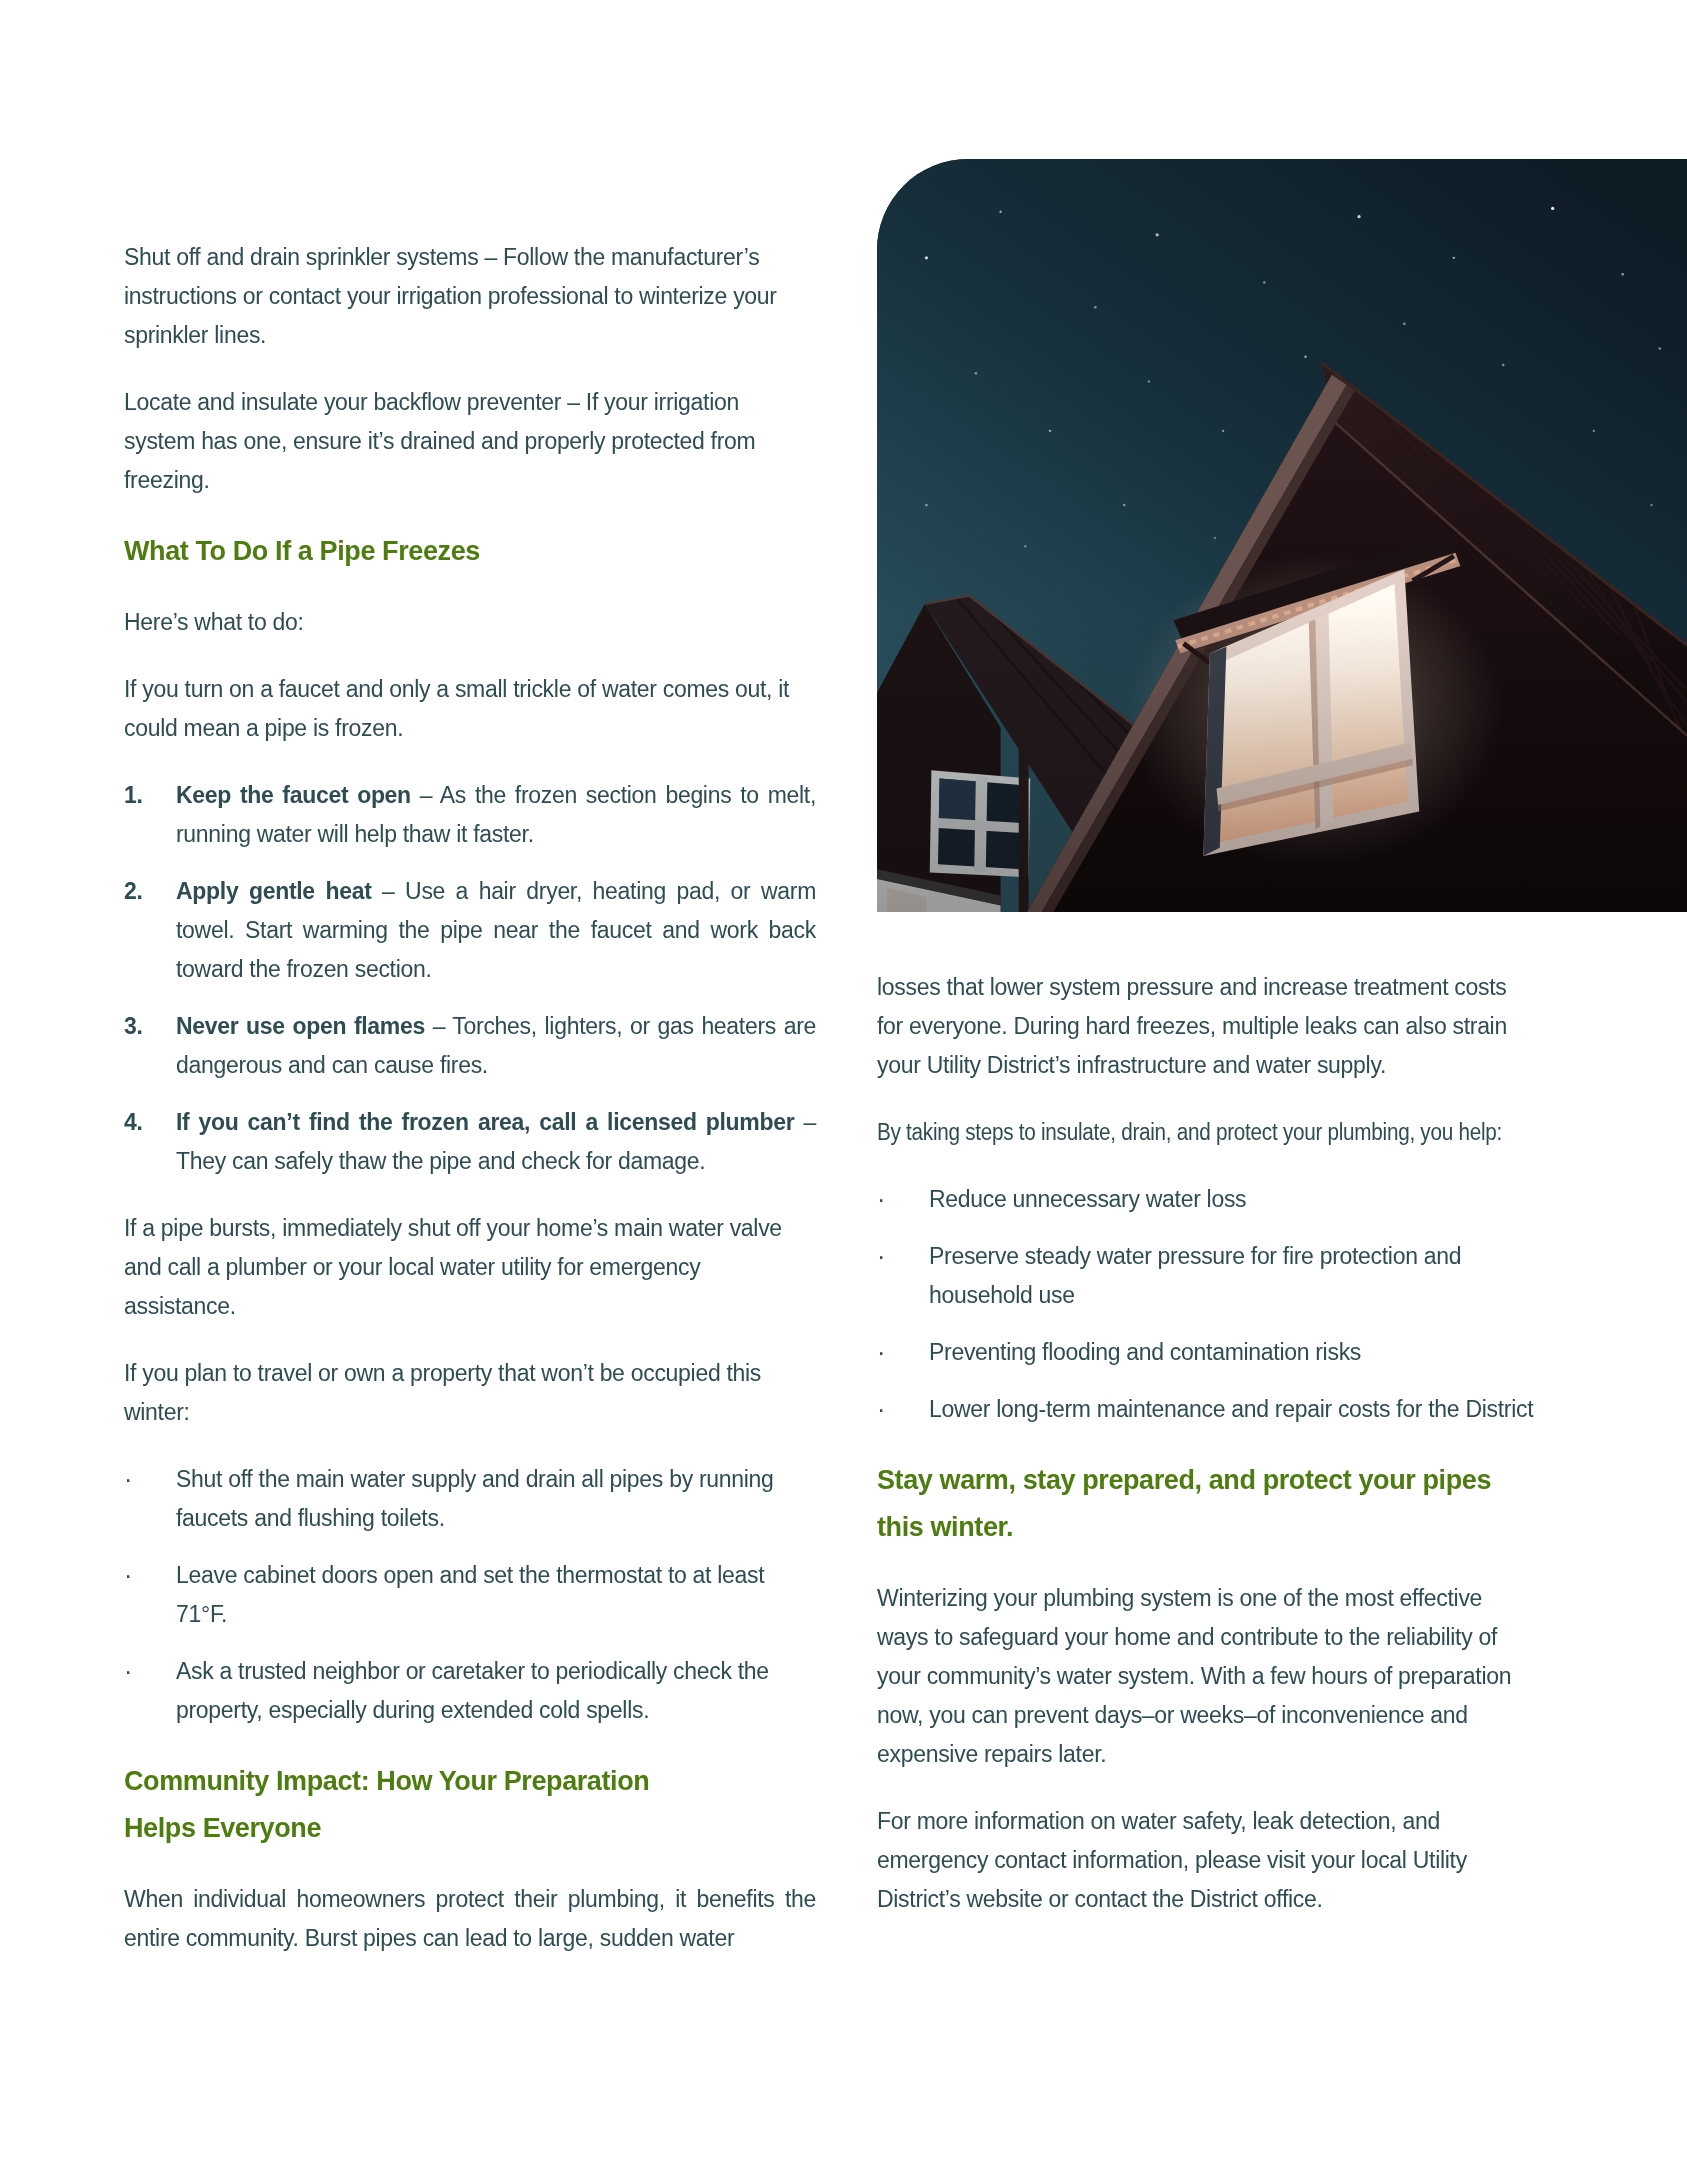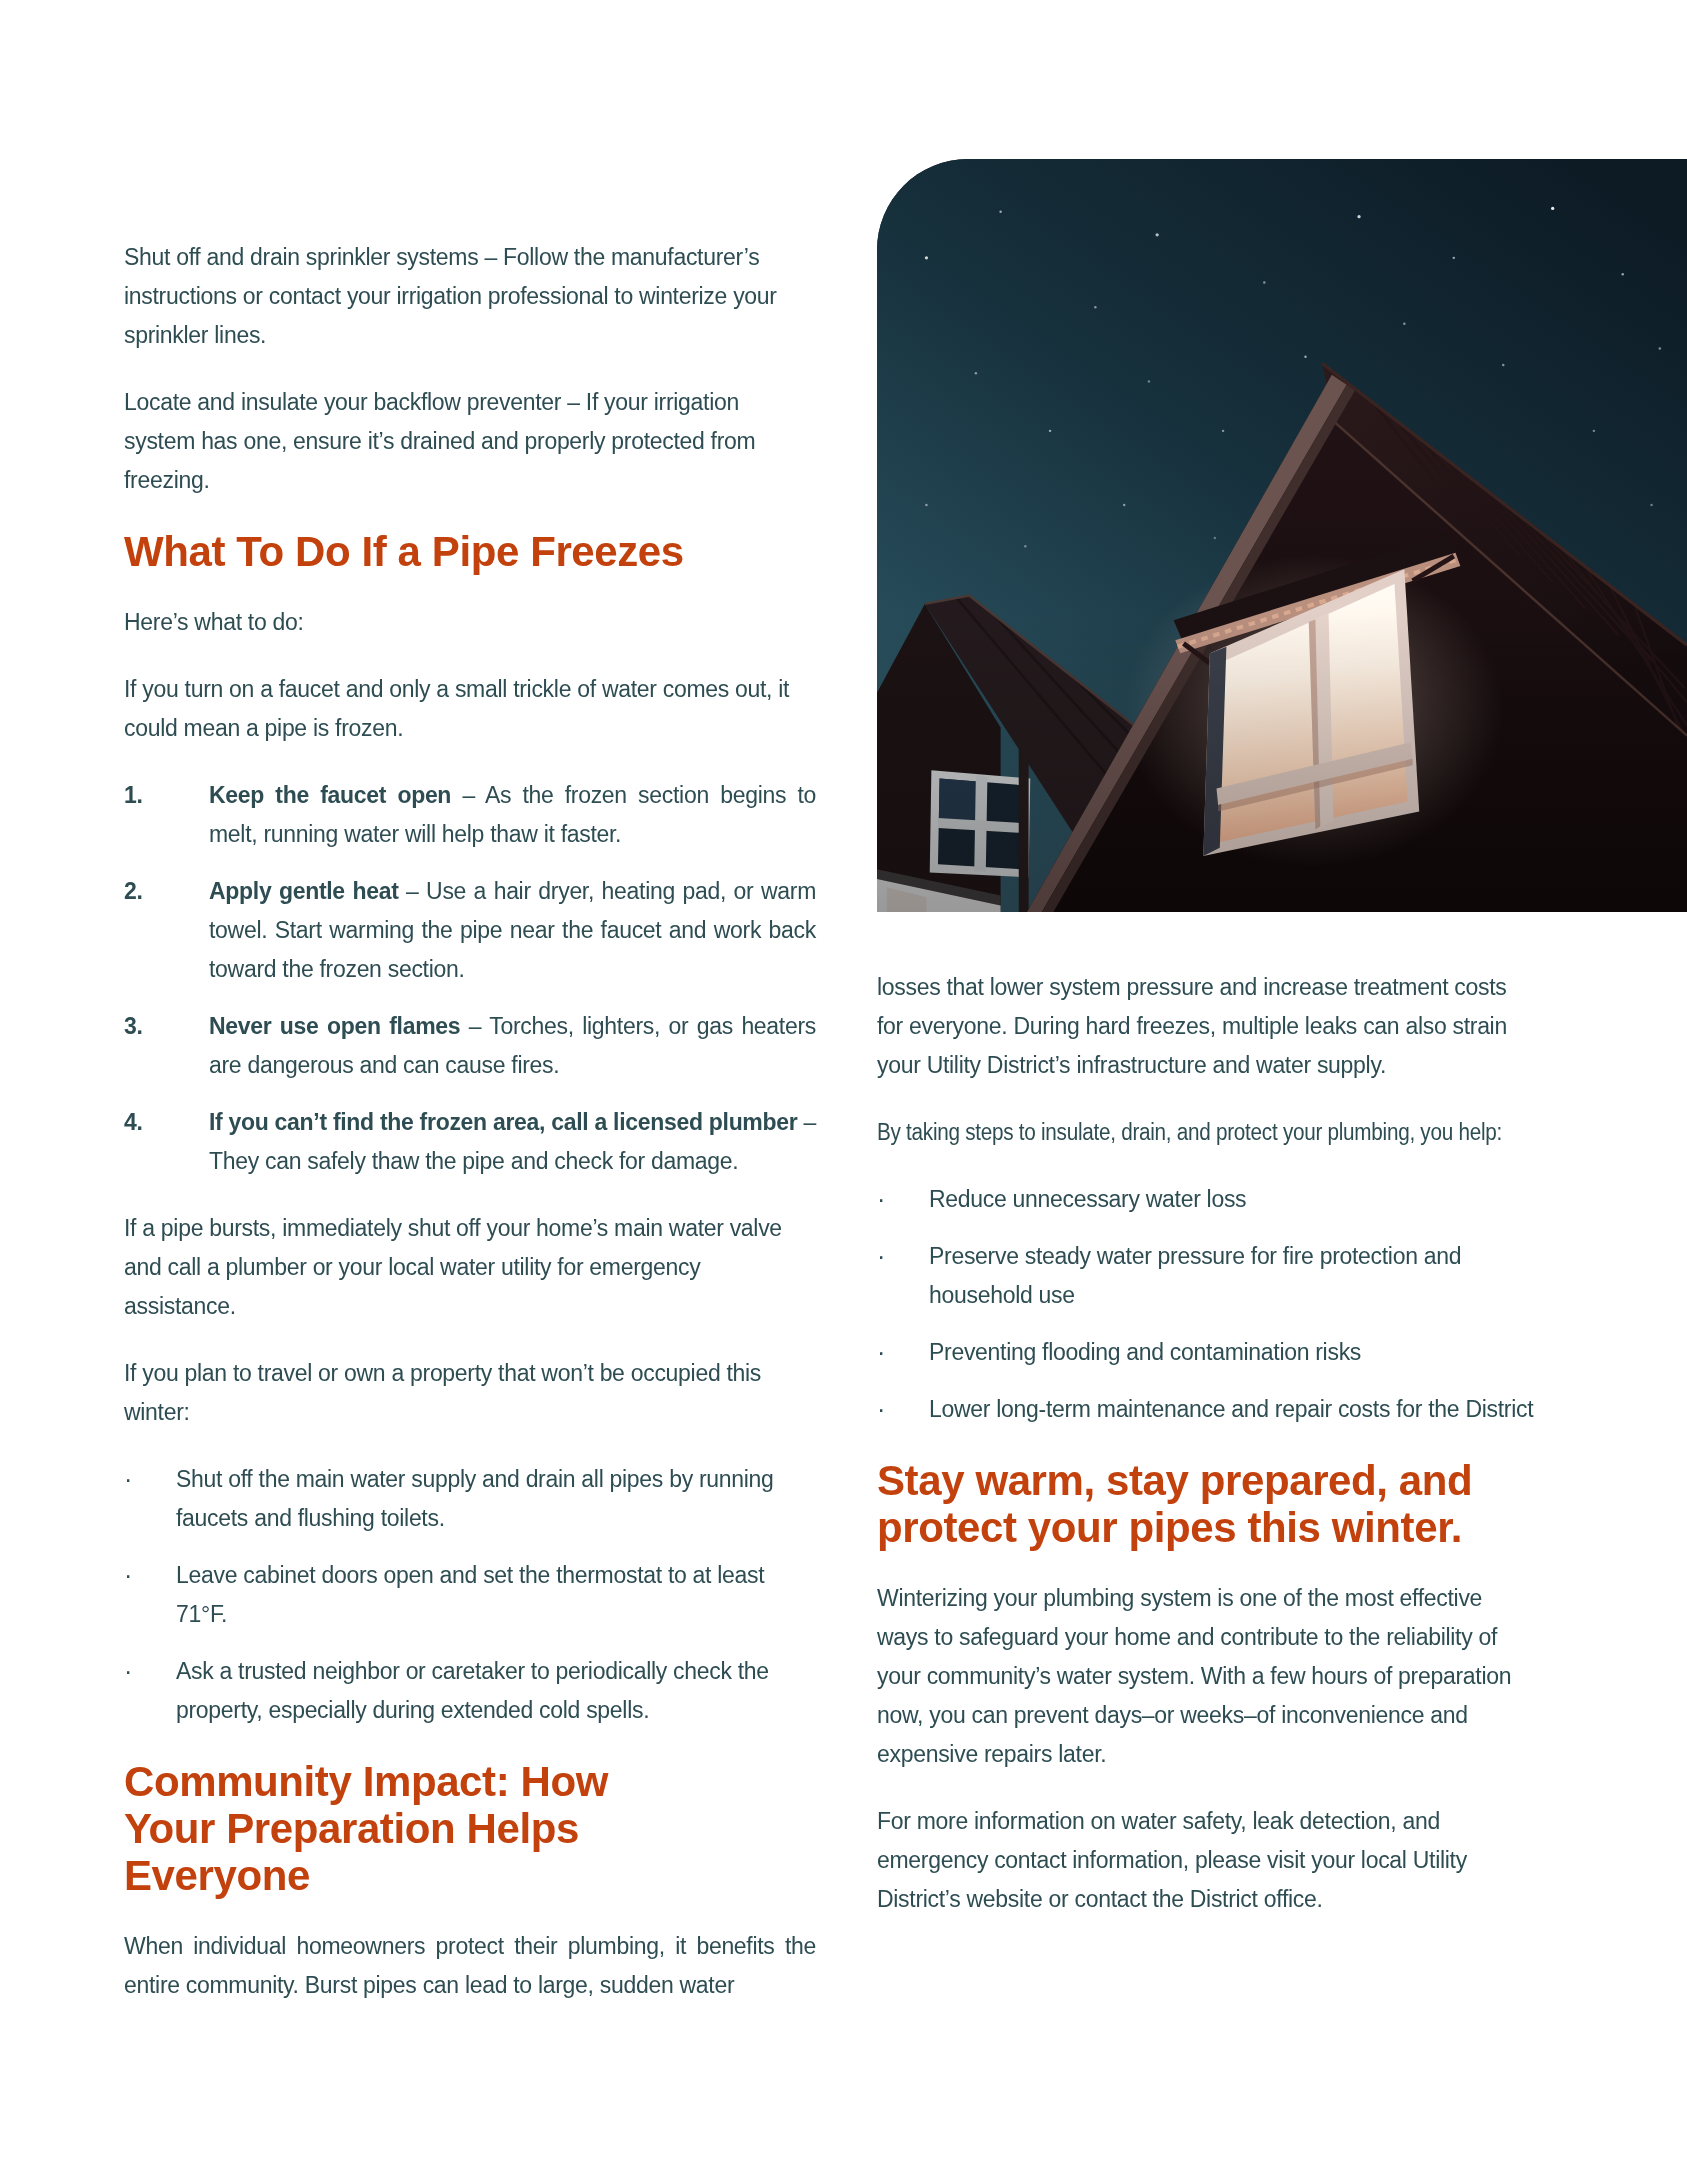--- a/index.html
+++ b/index.html
@@ -9,33 +9,33 @@
     background:#ffffff;
     font-family:"Liberation Sans", sans-serif;
     color:#2e4d53;
     overflow:hidden;
   }
   .col{position:absolute;font-size:23px;line-height:39px;letter-spacing:-0.3px;}
   .col-left{left:124px;top:238px;width:692px;}
   .col-right{left:877px;top:968px;width:659px;}
   .col p{margin:0 0 28px 0;}
   .col h2{
-    font-size:42px;line-height:47px;font-weight:bold;
-    color:#c2410c;letter-spacing:-0.4px;
+    font-size:27px;line-height:47px;font-weight:bold;
+    color:#4d7c0f;letter-spacing:-0.4px;
     margin:12px 0 28px 0;
   }
   .h2-community{max-width:527px;}
   .h2-stay{margin-top:18px;}
   ol.nlist,ul.blist{list-style:none;margin:0 0 28px 0;padding:0;}
   .nlist li,.blist li{display:flex;margin-bottom:18px;}
   .nlist li:last-child,.blist li:last-child{margin-bottom:0;}
   .nlist .num{flex:0 0 52px;font-weight:bold;}
   .blist .dot{flex:0 0 52px;font-size:25px;}
   .itxt{flex:1;}
-  .just{text-align:justify;margin-left:33px;}
+  .just{text-align:justify;}
   .squeeze{transform:scaleX(0.9);transform-origin:0 50%;white-space:nowrap;}
   .mt10{margin-top:8.2px;}
   .photo{
     position:absolute;left:877px;top:159px;width:810px;height:753px;
     margin:0;border-radius:91px 0 0 0;overflow:hidden;background:#14222c;
   }
   .photo svg{display:block;width:100%;height:100%;}
 </style>
 </head>
 <body>

